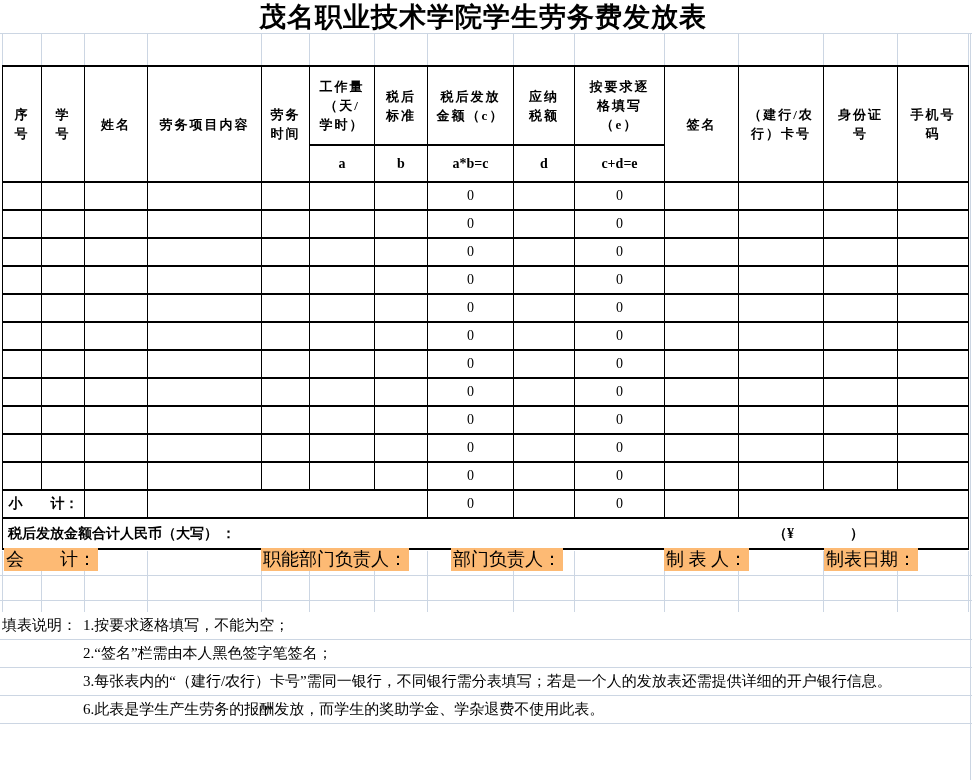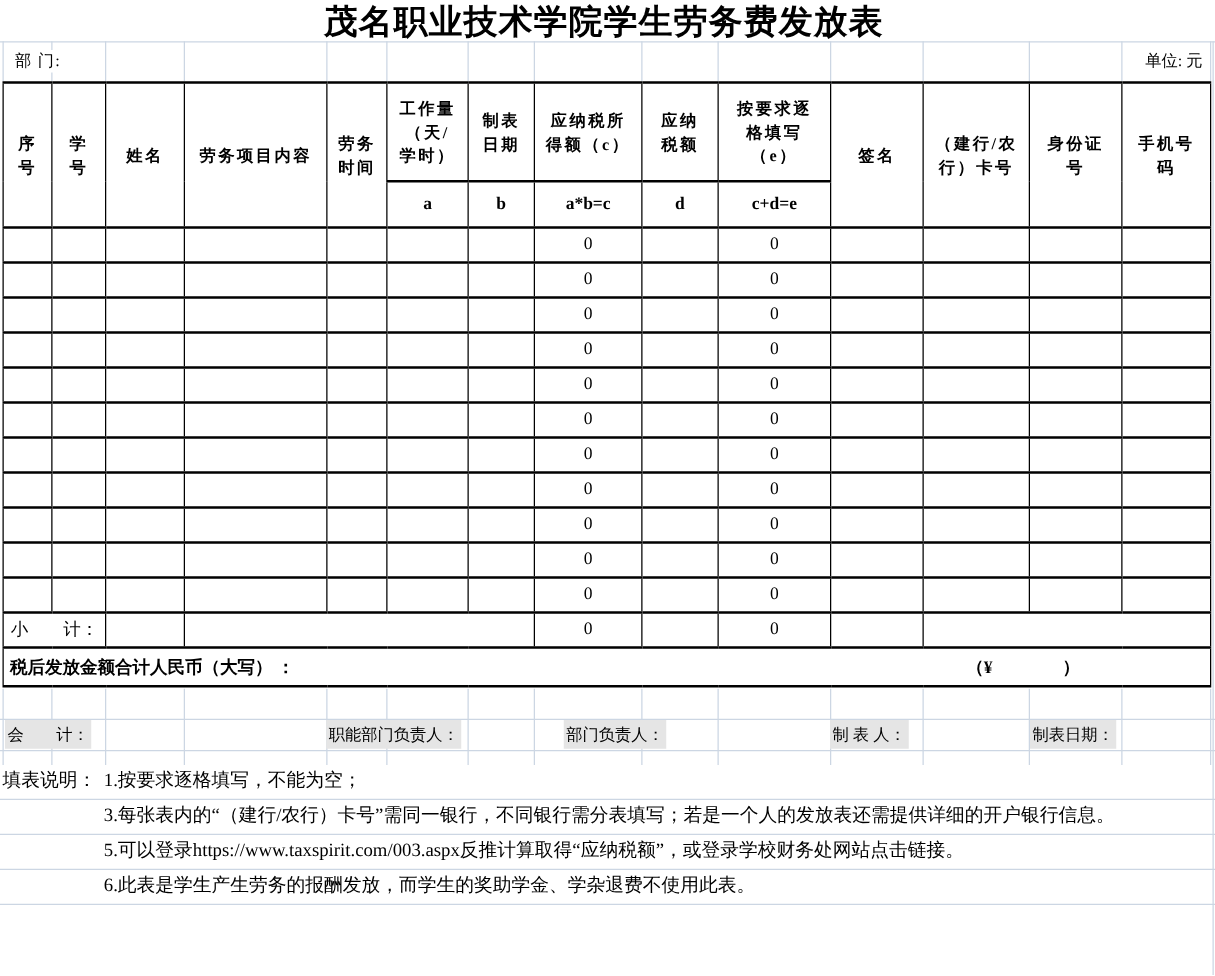--- a/index.html
+++ b/index.html
@@ -23,27 +23,27 @@
   table.main { position:absolute; left:2px; top:65px; width:966px;
                border-collapse:collapse; table-layout:fixed; background:#fff; }
   table.main th, table.main td { border:1px solid #000; border-top-width:2px; border-bottom-width:2px;
                overflow:hidden; }
   table.main th { font-size:13px; font-weight:bold; letter-spacing:2px; line-height:19px;
                padding:0 8px; text-align:center; vertical-align:middle; word-break:break-all; }
   table.main td { font-size:14px; text-align:center; vertical-align:middle; padding:0; }
   tr.hdr1 { height:79px; } tr.hdr2 { height:37px; }
   tr.hdr2 th { letter-spacing:0; font-size:14px; }
   tr.datarow { height:28px; } tr.subtotal { height:28px; } tr.daxie { height:31px; }
-  td.sub-label { text-align:left; font-weight:normal; font-size:14px; padding-left:4px; }
+  td.sub-label { text-align:left; font-weight:bold; font-size:14px; padding-left:4px; }
   tr.daxie td { text-align:left; font-weight:bold; font-size:14px; position:relative; padding-left:5px; }
   tr.daxie .yen { position:absolute; left:770px; top:50%; transform:translateY(-50%); }
 
   
-  .signoff span { position:absolute; top:576px; height:23px; line-height:23px; font-size:13px;
-                  background:#e5e5e5; padding:0 2px; white-space:nowrap; }
+  .signoff span { position:absolute; top:548px; height:23px; line-height:23px; font-size:18px;
+                  background:#fdba74; padding:0 2px; white-space:nowrap; }
   .so-accountant { left:4px; }  .so-functional { left:261px; } .so-depthead { left:451px;text-align:right; }
   .so-preparer { left:664px; }  .so-date { left:824px;text-align:right; }
 
   
   .notes { position:absolute; left:0; top:612px; width:972px;
            font-family:Liberation Serif, serif; font-size:15px; }
   .note-row { height:27px; line-height:27px; border-bottom:1px solid #ccd6e3;
               padding-left:83px; position:relative; white-space:nowrap; overflow:hidden; }
   .note-prefix { position:absolute; left:2px; }
 </style>
@@ -84,24 +84,20 @@
       <div class="vline" style="left: 897px; top: 551px; height: 61px;"></div>
       <div class="vline" style="left: 968px; top: 551px; height: 61px;"></div>
       <div class="vline" style="left: 970px; top: 33px; height: 747px;"></div>
       <div class="hline" style="top: 33px;"></div>
       <div class="hline" style="top: 575px;"></div>
       <div class="hline" style="top: 600px;"></div>
     </div>
 
   <div class="title">茂名职业技术学院学生劳务费发放表</div>
 
-  <div class="meta-row">
-    <span class="dept">部 门:</span>
-    <span class="unit">单位: 元</span>
-  </div>
 
   <table class="main">
     <colgroup>
       <col style="width:39px">
         <col style="width:43px">
         <col style="width:63px">
         <col style="width:114px">
       <col style="width:48px">
         <col style="width:65px">
         <col style="width:53px">
@@ -114,22 +110,22 @@
         <col style="width:71px">
     </colgroup>
     <thead>
       <tr class="hdr1">
         <th rowspan="2">序号</th>
         <th rowspan="2">学号</th>
         <th rowspan="2">姓名</th>
         <th rowspan="2">劳务项目内容</th>
         <th rowspan="2">劳务时间</th>
         <th>工作量（天/学时）</th>
-        <th>制表日期</th>
-        <th>应纳税所得额（c）</th>
+        <th>税后标准</th>
+        <th>税后发放金额（c）</th>
         <th>应纳税额</th>
         <th>按要求逐格填写（e）</th>
         <th rowspan="2">签名</th>
         <th rowspan="2">（建行/农行）卡号</th>
         <th rowspan="2">身份证号</th>
         <th rowspan="2">手机号码</th>
       </tr>
       <tr class="hdr2">
         <th>a</th>
         <th>b</th>
@@ -339,18 +335,18 @@
   <div class="signoff">
     <span class="so-accountant">会　　计：</span>
     <span class="so-functional">职能部门负责人：</span>
     <span class="so-depthead">部门负责人：</span>
     <span class="so-preparer">制 表 人：</span>
     <span class="so-date">制表日期：</span>
   </div>
 
   <div class="notes" id="notes">
       <div class="note-row"><span class="note-prefix">填表说明：</span><span>1.按要求逐格填写，不能为空；</span></div>
+      <div class="note-row"><span>2.“签名”栏需由本人黑色签字笔签名；</span></div>
       <div class="note-row"><span>3.每张表内的“（建行/农行）卡号”需同一银行，不同银行需分表填写；若是一个人的发放表还需提供详细的开户银行信息。</span></div>
-      <div class="note-row"><span>5.可以登录https://www.taxspirit.com/003.aspx反推计算取得“应纳税额”，或登录学校财务处网站点击链接。</span></div>
       <div class="note-row"><span>6.此表是学生产生劳务的报酬发放，而学生的奖助学金、学杂退费不使用此表。</span></div>
     </div>
 
 </div>
 
 </body></html>

